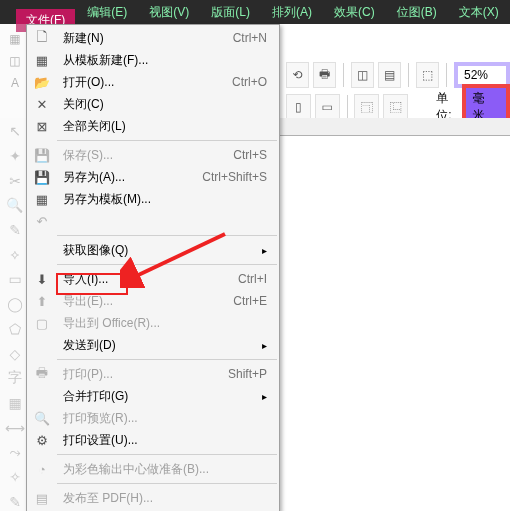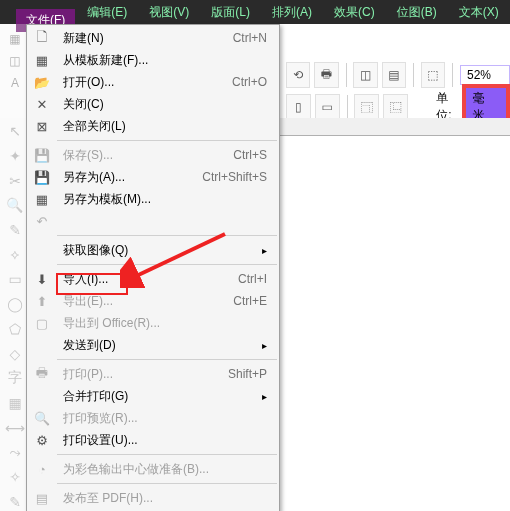--- a/index.html
+++ b/index.html
@@ -1,34 +1,34 @@
 <!DOCTYPE html>
 <html><head>
 <meta charset="utf-8">
 <style>
 * { margin: 0; padding: 0; box-sizing: border-box; font-family: "Microsoft YaHei", Arial, sans-serif; font-size: 12px; }
 body { background: #fff; width: 510px; height: 511px; overflow: hidden; position: relative; }
 .menubar { background: #2a2a2a; height: 24px; display: flex; align-items: center; padding-left: 16px; gap: 2px; }
 .menubar-item { color: #86efac; padding: 3px 10px; cursor: pointer; }
-.menubar-item.active { background: #701a75; color: #fff; margin-top: 16px; }
+.menubar-item.active { background: #be185d; color: #fff; margin-top: 16px; }
 .dropdown { position: absolute; top: 24px; left: 26px; width: 254px; background: #f5f5f5; border: 1px solid #a0a0a0; box-shadow: 2px 2px 4px rgba(0,0,0,0.3); z-index: 100; padding-top: 2px; padding-bottom: 2px; }
 .menu-row { display: flex; align-items: center; height: 22px; padding: 0 8px 0 4px; }
 .menu-icon { width: 22px; height: 18px; display: flex; align-items: center; justify-content: center; color: #555; font-size: 13px; }
 .menu-icon.disabled { opacity: 0.4; }
 .menu-label { flex: 1; padding-left: 10px; color: #000; }
 .menu-label.disabled { color: #a0a0a0; }
 .menu-shortcut { color: #737373; padding-right: 4px; }
 .menu-arrow { color: #000; font-size: 10px; padding-right: 4px; }
 .menu-sep { height: 1px; background: #d0d0d0; margin: 3px 2px 3px 30px; }
 .highlight-box { position: absolute; border: 2px solid #e22; pointer-events: none; z-index: 101; }
 .arrow-red { position: absolute; z-index: 102; pointer-events: none; }
 .toolbar2 { position: absolute; top: 58px; left: 280px; right: 0; height: 34px; display: flex; align-items: center; gap: 4px; padding-left: 6px; }
 .tb-btn { width: 30px; height: 26px; border: 1px solid #e0e0e0; background: #f8f8f8; display: flex; align-items: center; justify-content: center; color: #555; font-size: 12px; }
 .tb-sep { width: 1px; height: 24px; background: #d0d0d0; margin: 0 3px; }
-.zoom-box { border: 1px solid #c4b5fd; padding: 2px 18px 2px 6px; background: #fff; font-size: 12px; }
+.zoom-box { border: 4px solid #c4b5fd; padding: 2px 18px 2px 6px; background: #fff; font-size: 12px; }
 .toolbar3 { position: absolute; top: 90px; left: 280px; right: 0; height: 34px; display: flex; align-items: center; gap: 4px; padding-left: 6px; }
 .unit-label { font-size: 12px; color: #000; margin-left: 24px; }
 .unit-box { border: 4px solid #ef4444; padding: 2px 14px 2px 6px; background: #8b5cf6; font-size: 12px; }
 .ruler-h { position: absolute; top: 118px; left: 30px; right: 0; height: 18px; background: #f0f0f0; border-bottom: 1px solid #b0b0b0; }
 .ruler-mark { position: absolute; top: 2px; font-size: 10px; color: #555; }
 .canvas-area { position: absolute; top: 136px; left: 30px; right: 0; bottom: 0; background: #fff; }
 .toolbox { position: absolute; top: 118px; left: 0; width: 30px; bottom: 0; background: #f0f0f0; display: flex; flex-direction: column; align-items: center; padding-top: 4px; gap: 6px; z-index: 50; opacity: 0.3; }
 .tool-btn { width: 24px; height: 22px; display: flex; align-items: center; justify-content: center; color: #444; font-size: 14px; }
 .top-toolbar { position: absolute; top: 24px; left: 0; width: 30px; height: 94px; background: #f4f4f4; z-index: 50; opacity: 0.3; display: flex; flex-direction: column; align-items: center; gap: 8px; padding-top: 8px; }
 </style>

